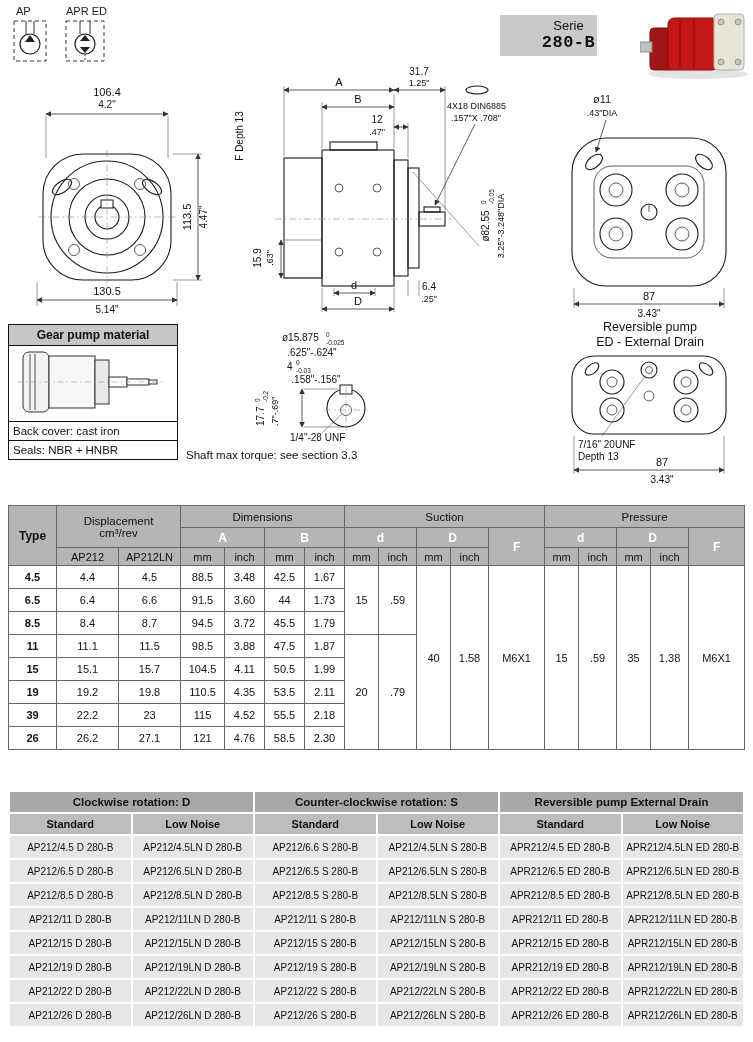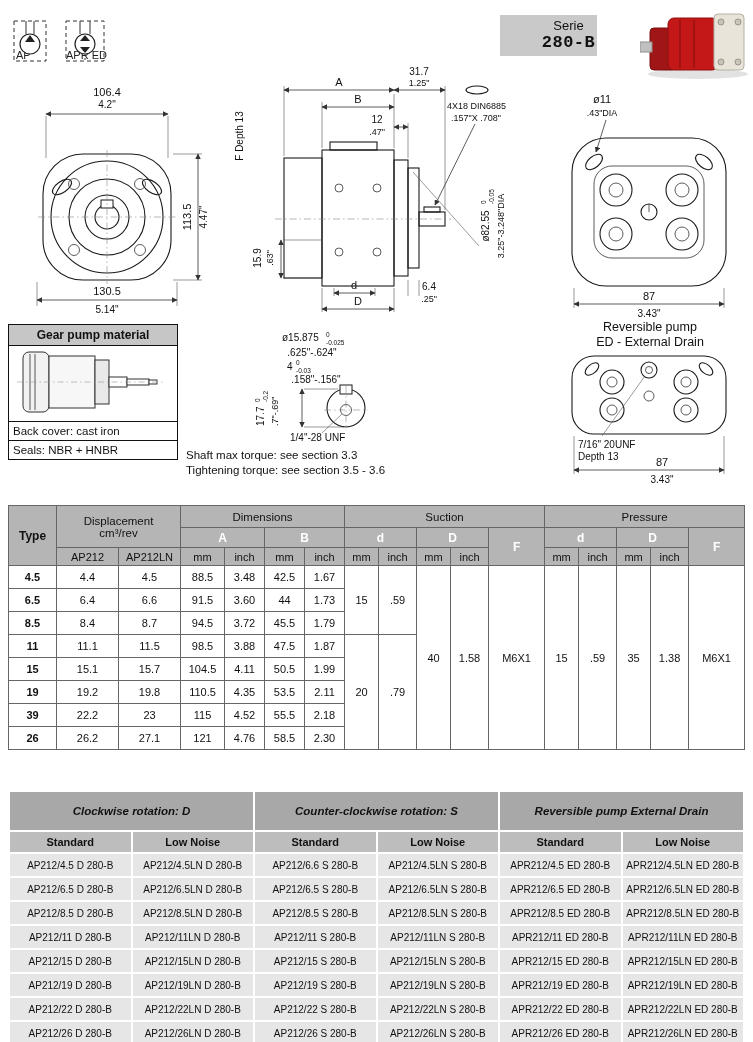--- a/index.html
+++ b/index.html
@@ -1,20 +1,20 @@
 <!DOCTYPE html>
 <html><head>
 <meta charset="utf-8">
 <style>
   * { margin:0; padding:0; box-sizing:border-box; }
   body { background:#fff; font-family:"Liberation Sans", sans-serif; color:#111; }
   .page { position:relative; width:753px; height:1042px; background:#fff; overflow:hidden; }
   .abs { position:absolute; }
 
-  .sym-label { font-size:11px; color:#222;margin-top:44px; }
+  .sym-label { font-size:11px; color:#222; }
 
   .serie-badge { background:#c9c9c9; text-align:center; padding-top:3px;padding-left:40px; }
   .serie-label { font-size:13px; }
   .serie-value { font-size:17px; font-weight:bold; letter-spacing:0.5px;font-family:Liberation Mono, monospace; }
 
   
   svg text { font-family:"Liberation Sans", sans-serif; fill:#111; }
   .t11 { font-size:11px; } .t10 { font-size:10px; } .t9 { font-size:9px; } .t6 { font-size:6.5px; }
   .mid { text-anchor:middle; }
   .out  { stroke:#1a1a1a; stroke-width:1.1; fill:none; }
@@ -41,21 +41,21 @@
   .main-table th.wh { color:#fff; font-weight:bold; font-size:12px; }
   .main-table th.typ { font-weight:bold; font-size:12px; }
   .main-table td { background:#fff; height:23px; }
   .main-table td.type { font-weight:bold; }
   .main-table tr.h1 th { height:22px; }
   .main-table tr.h2 th { height:20px; }
   .main-table tr.h3 th { height:18px; }
 
   
   .model-table { border-collapse:separate; border-spacing:2px; width:737px; table-layout:fixed; }
-  .model-table th.group { background:#a8a8a8; font-size:11.5px; font-weight:bold; height:38px;font-style:italic; }
+  .model-table th.group { background:#a8a8a8; font-size:11.5px; font-weight:bold; height:20px; }
   .model-table th.sub   { background:#bdbdbd; font-size:11px;  font-weight:bold; height:20px; }
   .model-table td { background:#e6e6e6; font-size:10px; text-align:center; height:22px; white-space:nowrap; }
 </style>
 </head>
 <body>
 
 <div class="page">
 
   <svg width="0" height="0" style="position:absolute" aria-hidden="true">
     <defs>
@@ -291,21 +291,20 @@
       <circle class="thin" cx="122" cy="80" r="5.5"></circle>
       <line class="cl" x1="122" y1="56" x2="122" y2="100"></line>
       <line class="cl" x1="100" y1="80" x2="144" y2="80"></line>
       <line class="ext" x1="118" y1="84" x2="98" y2="103"></line>
       <text class="t10" x="66" y="111">1/4"-28 UNF</text>
     </g>
   </svg>
 
   <div class="abs" style="left:186px;top:448px;width:220px">
     <div class="note-line">Shaft max torque: see section 3.3</div>
-    <div class="note-line">Tightening torque: see section 3.5 - 3.6</div>
   </div>
 
   <div class="abs rev-title" style="left:550px;top:320px;width:200px">
     <div>Reversible pump</div>
     <div>ED - External Drain</div>
   </div>
 
   <svg class="abs" style="left:550px;top:352px" width="200" height="135">
     <g>
       <rect class="out" x="22" y="4" width="154" height="78" rx="22"></rect>

